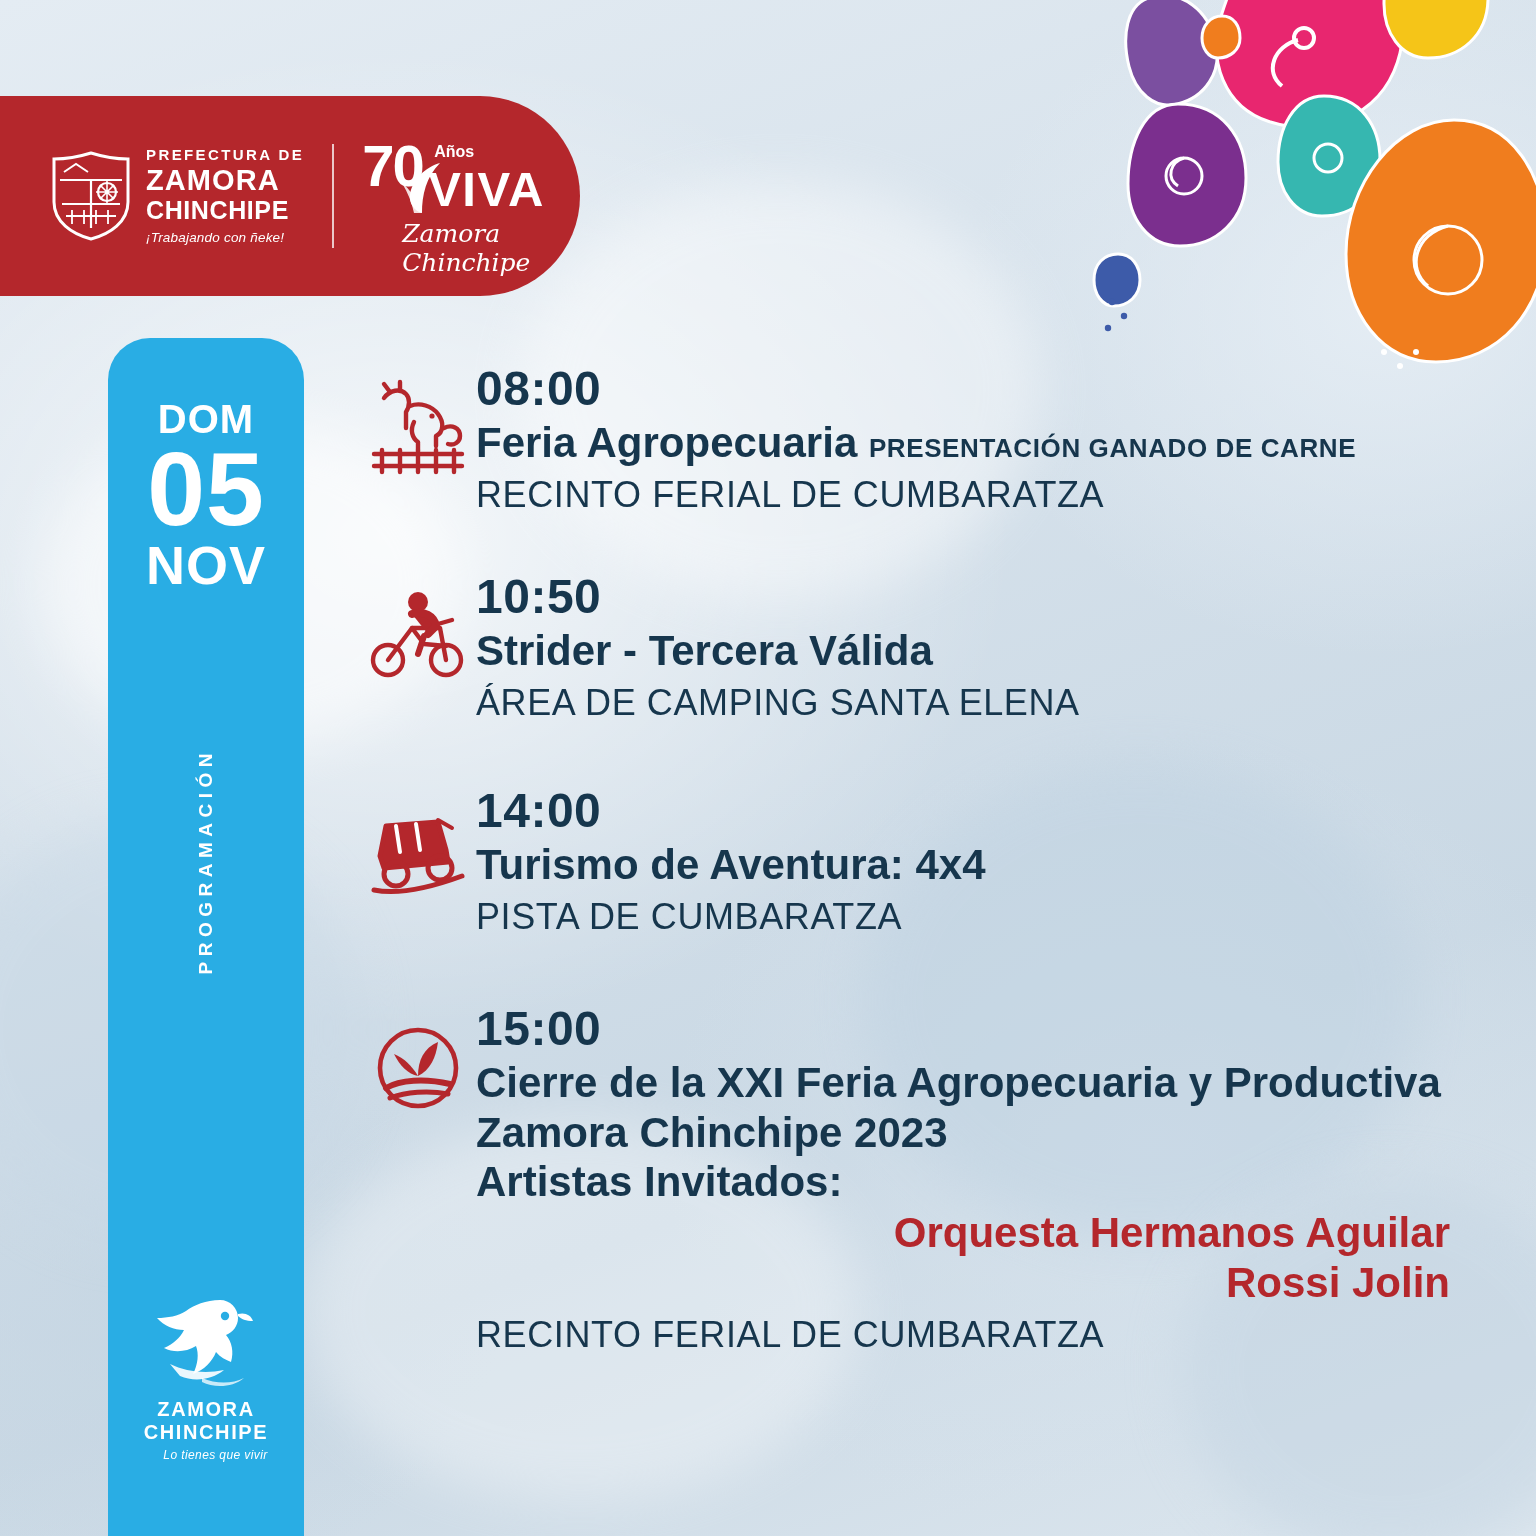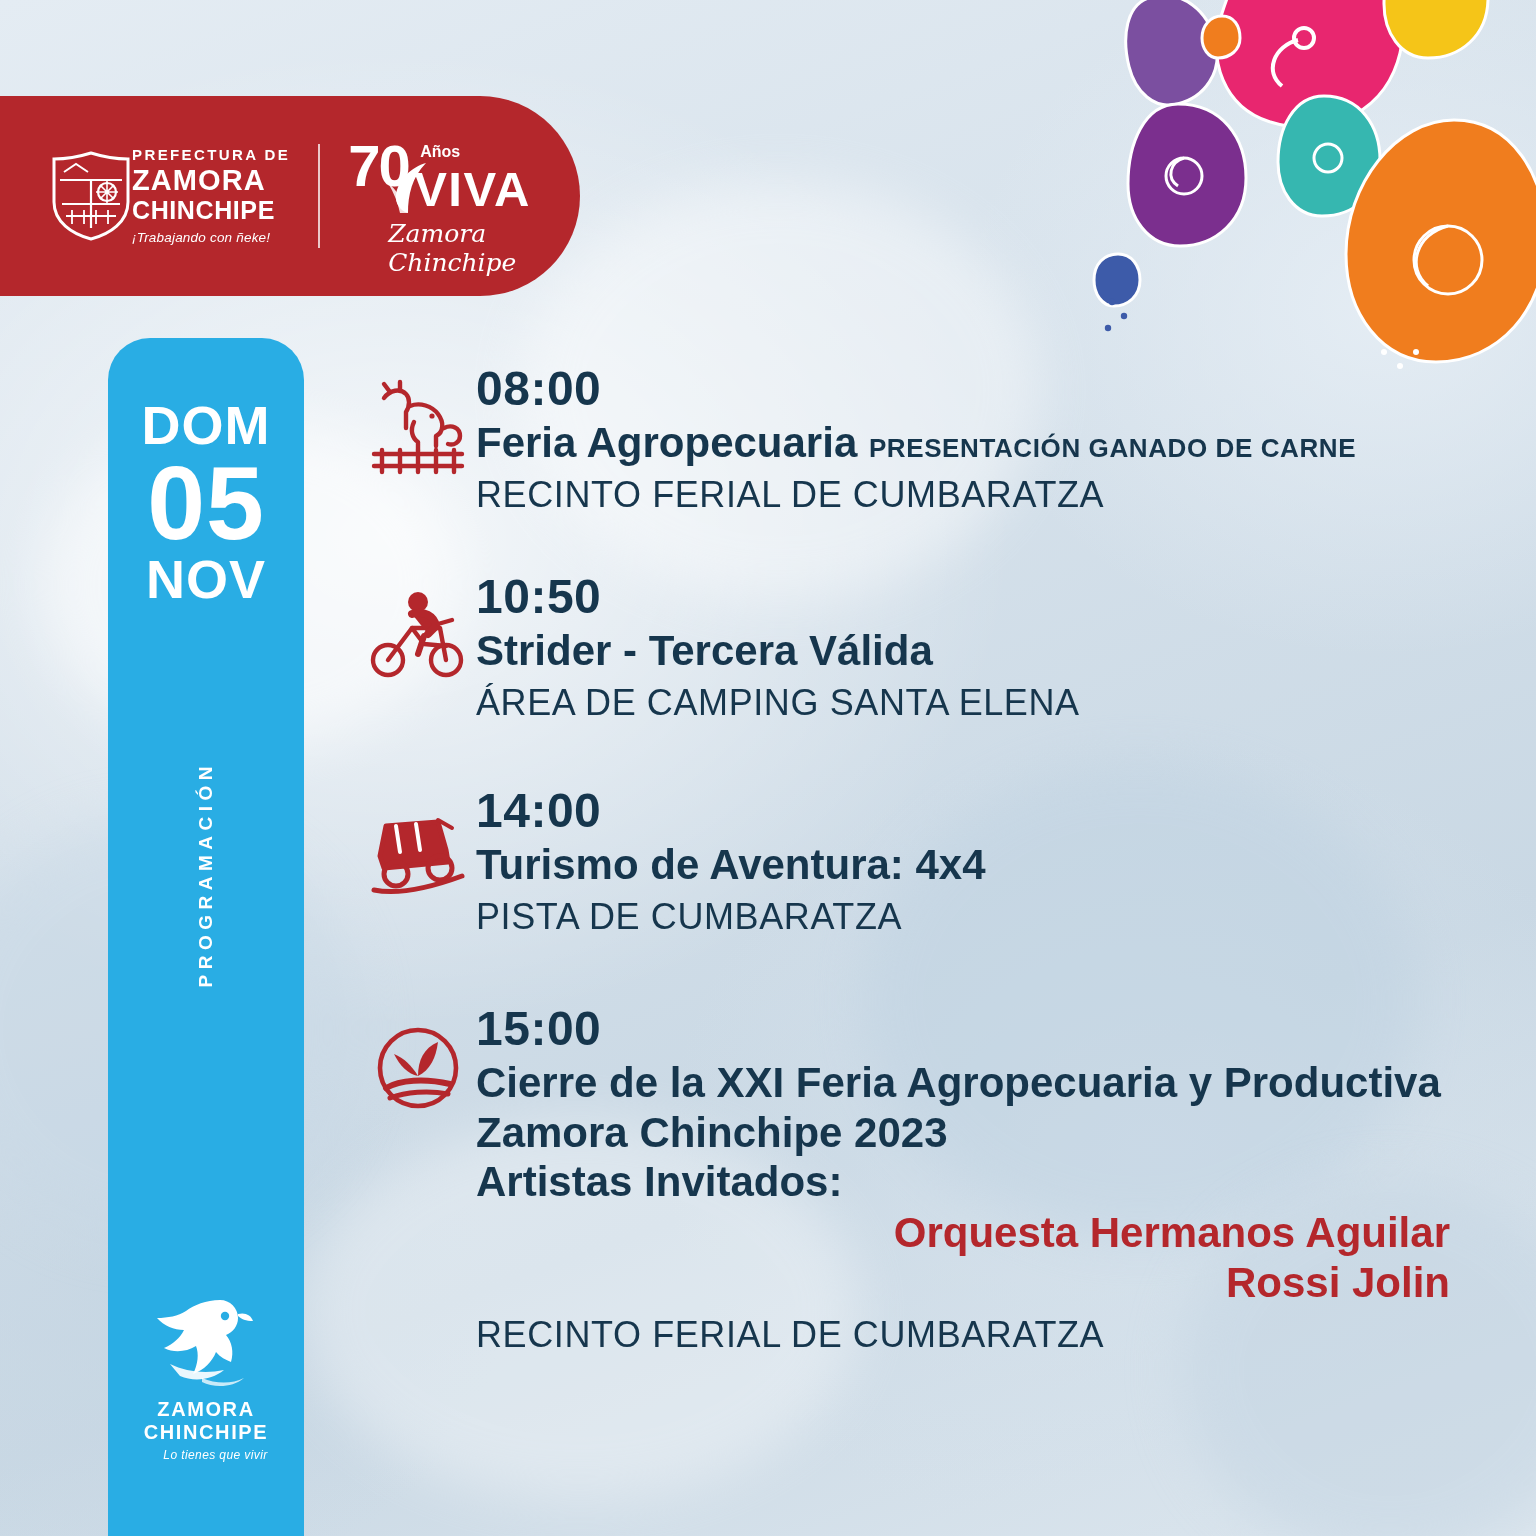--- a/index.html
+++ b/index.html
@@ -40,21 +40,21 @@
     width: 620px;
     height: 200px;
     background: #b4272c;
     border-radius: 0 100px 100px 0;
     display: flex;
     align-items: center;
     gap: 8px;
     padding-left: 90px;
     box-sizing: border-box;
   }
-  .shield-wrap { display:flex; align-items:center; }
+  .shield-wrap { display:flex; align-items:center; gap:14px; }
   .shield {
     width: 82px; height: 92px;
   }
   .prefectura-text {
     color: #fff;
     line-height: 1.12;
   }
   .prefectura-text .l1 {
     font-size: 15px;
     letter-spacing: 2.4px;
@@ -143,21 +143,21 @@
     display: flex;
     flex-direction: column;
     align-items: center;
   }
   .date-block {
     margin-top: 62px;
     text-align: center;
     line-height: 0.96;
   }
   .date-dom {
-    font-size: 54px;
+    font-size: 40px;
     font-weight: 800;
     letter-spacing: 1px;
   }
   .date-num {
     font-size: 104px;
     font-weight: 800;
     letter-spacing: 1px;
     margin: 2px 0 0 0;
   }
   .date-mon {

